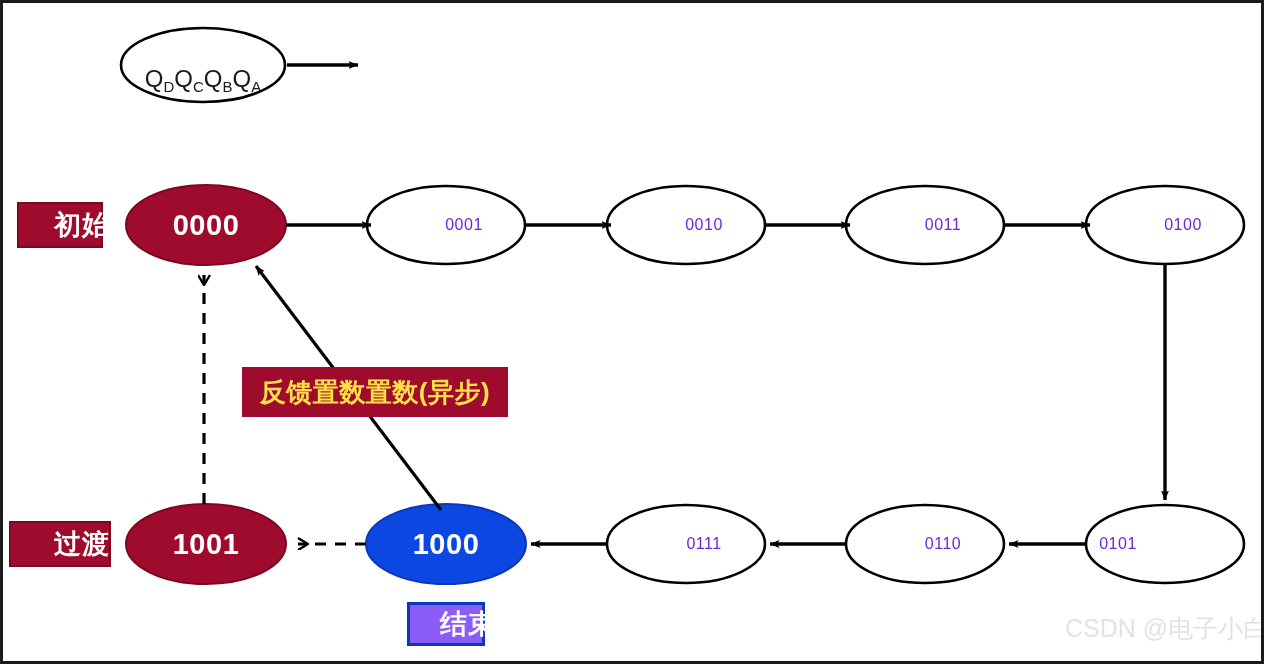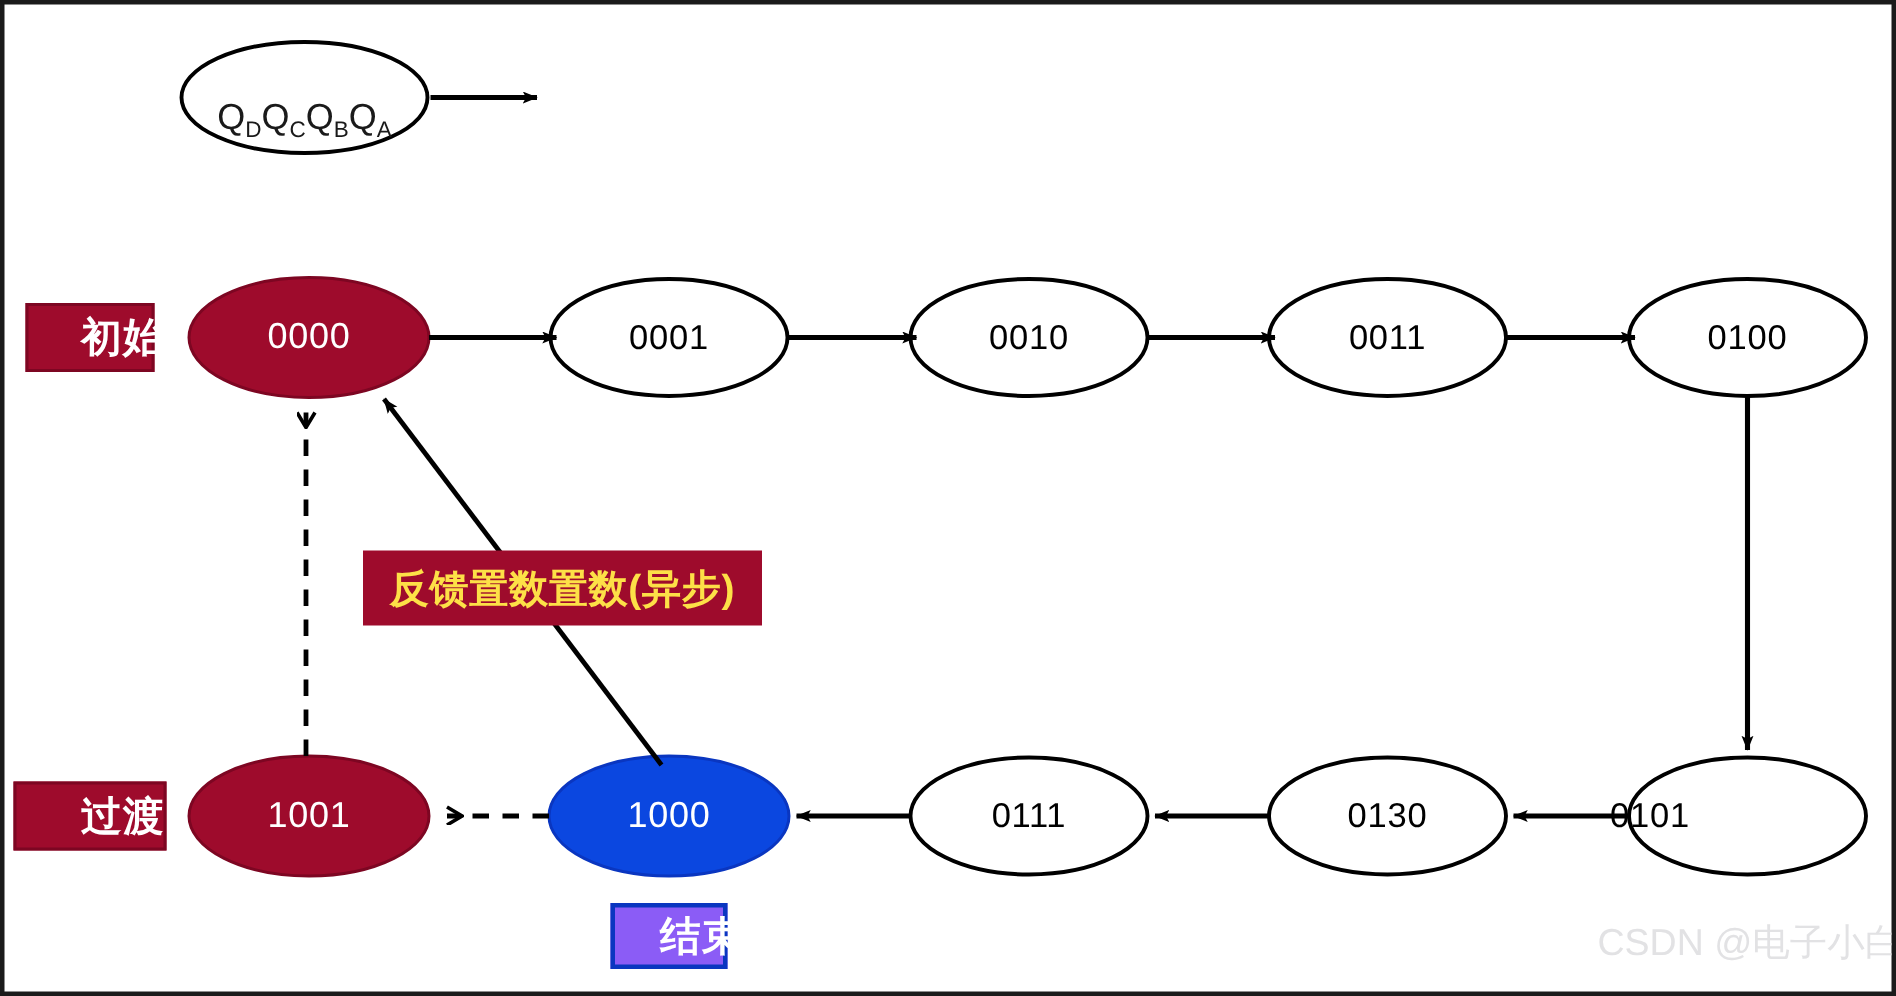--- a/index.html
+++ b/index.html
@@ -27,29 +27,30 @@
   }
   .node-label {
     position: absolute;
     transform: translate(-50%, -50%);
     white-space: nowrap;
     text-align: center;
     pointer-events: none;
   }
   .lbl-white-bold {
     color: #ffffff;
-    font-weight: normal;
-    font-size: 24px;
+    font-weight: bold;
+    font-size: 29px;
     letter-spacing: 0.5px;
   }
   .lbl-black {
-    color: #000000;
+    color: #6d28d9;
     font-weight: normal;
-    font-size: 23px;
+    font-size: 16px;
     letter-spacing: 0.5px;
+    margin-left: 18px;
   }
   .legend-text {
     position: absolute;
     transform: translate(-50%, -50%);
     color: #1a1a1a;
     font-size: 24px;
     white-space: nowrap;
   }
   .legend-text sub {
     font-size: 15px;
@@ -156,21 +157,21 @@
     Q<sub>D</sub>Q<sub>C</sub>Q<sub>B</sub>Q<sub>A</sub>
   </div>
 
   <div class="node-label lbl-white-bold" style="left:203px; top:222px;">0000</div>
   <div class="node-label lbl-black" style="left:443px; top:222px;">0001</div>
   <div class="node-label lbl-black" style="left:683px; top:222px;">0010</div>
   <div class="node-label lbl-black" style="left:922px; top:222px;">0011</div>
   <div class="node-label lbl-black" style="left:1162px; top:222px;">0100</div>
 
   <div class="node-label lbl-black" style="left:1097px; top:541px;text-align:right;">0101</div>
-  <div class="node-label lbl-black" style="left:922px; top:541px;">0130</div>
+  <div class="node-label lbl-black" style="left:922px; top:541px;">0110</div>
   <div class="node-label lbl-black" style="left:683px; top:541px;">0111</div>
   <div class="node-label lbl-white-bold" style="left:443px; top:541px;">1000</div>
   <div class="node-label lbl-white-bold" style="left:203px; top:541px;">1001</div>
 
   <div class="tag tag-red" style="left:57px; top:222px; width:86px; height:46px;">初始</div>
   <div class="tag tag-red" style="left:57px; top:541px; width:102px; height:46px;text-align:right;">过渡</div>
   <div class="tag tag-blue" style="left:443px; top:621px; width:78px; height:44px;">结束</div>
 
   <div class="callout" style="left:372px; top:389px; width:266px; height:50px;">反馈置数置数(异步)</div>
 

